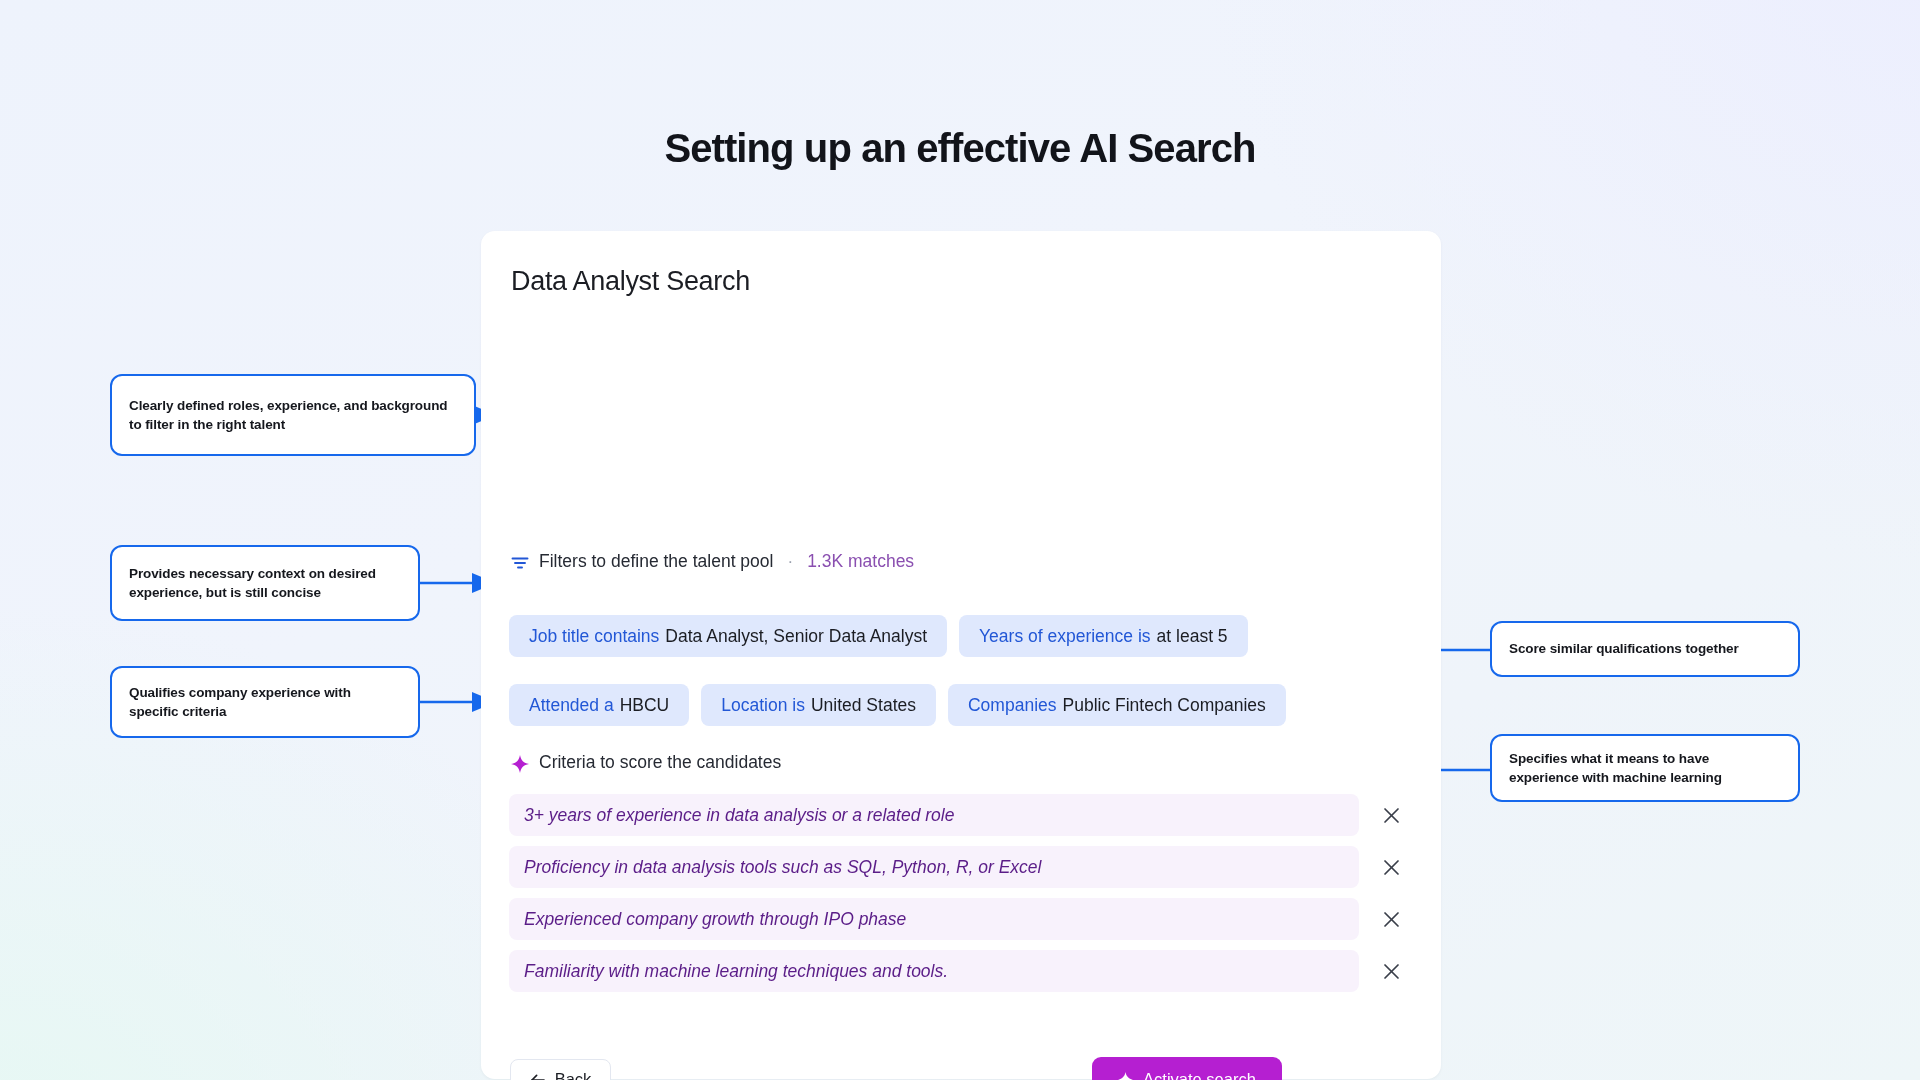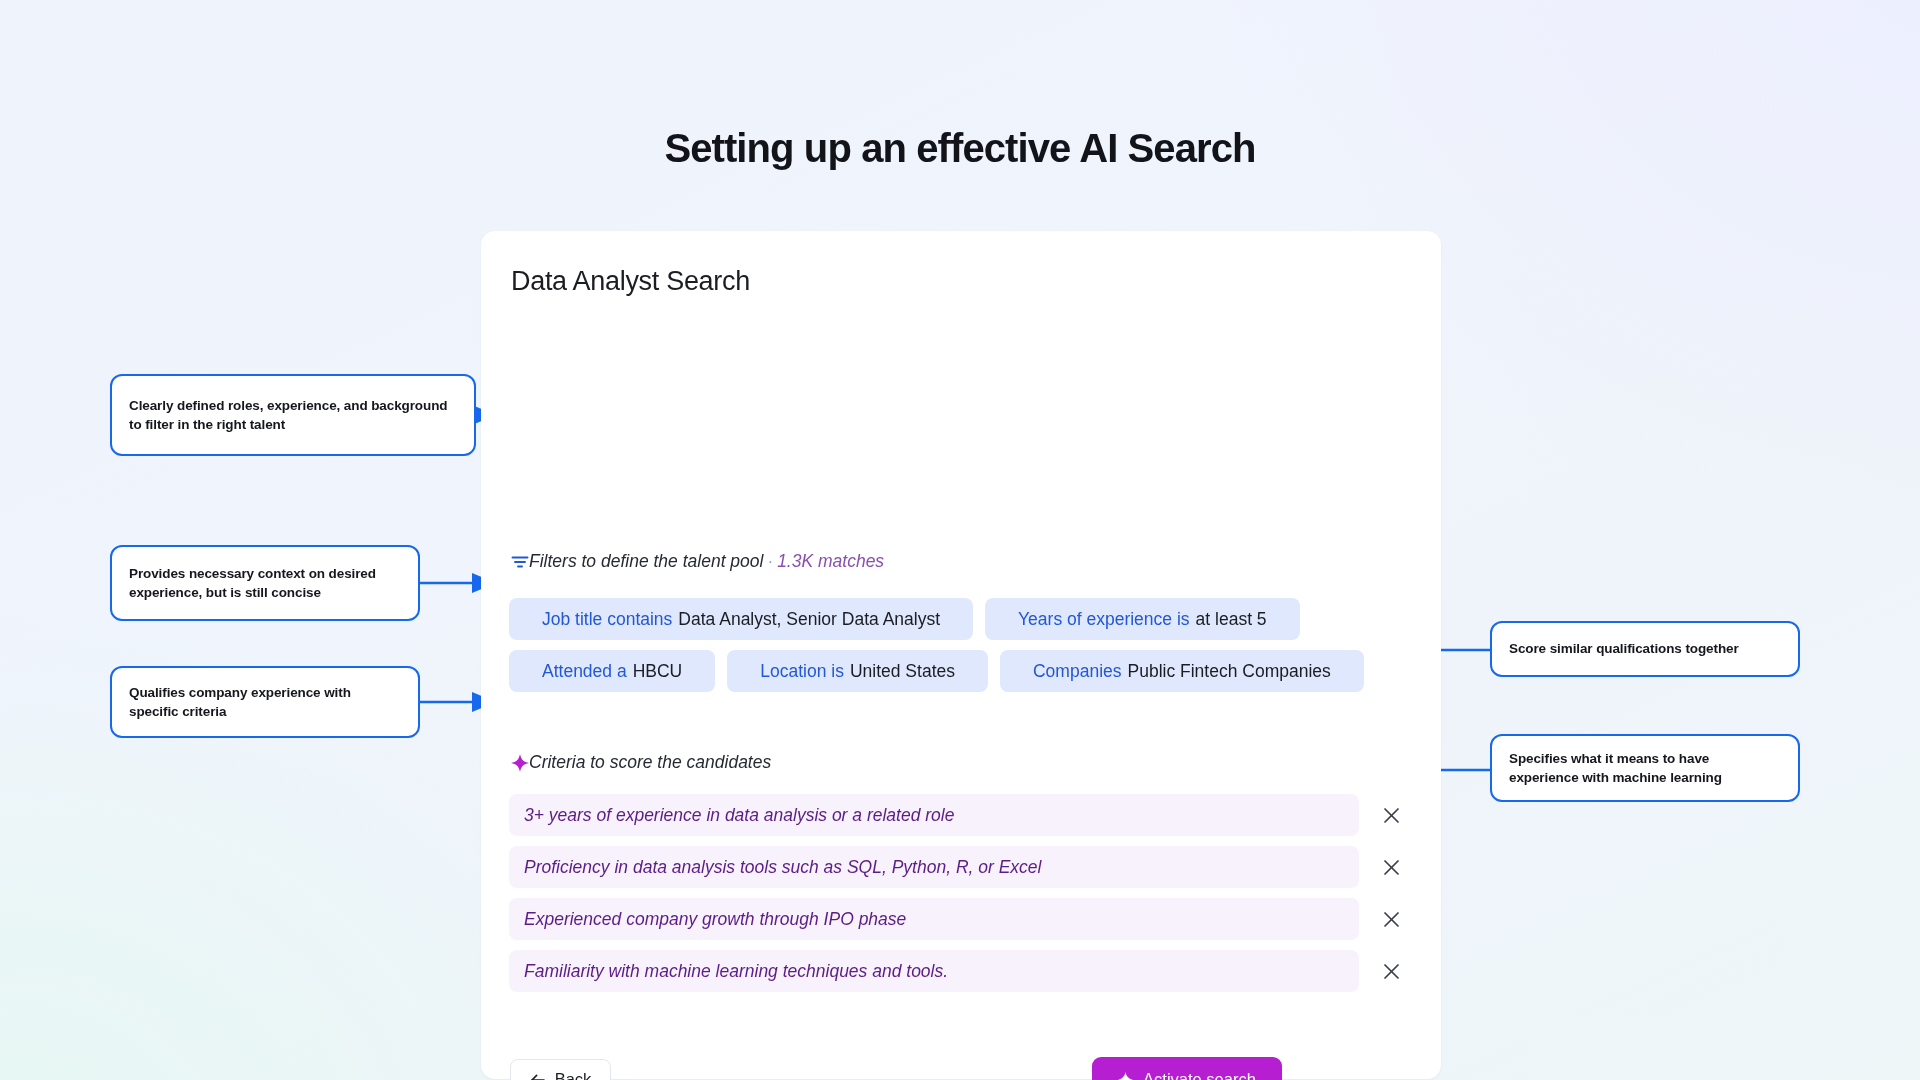--- a/index.html
+++ b/index.html
@@ -43,22 +43,22 @@
     left: 30px; top: 35px;
     font-size: 27px;
     color: #1b1d23;
     letter-spacing: -0.3px;
   }
 
   
   .section-head {
     position: absolute;
     display: flex;
-    align-items: center;
-    font-style: italic;
+    align-items: flex-end;
+    gap: 10px;
   }
   .section-head.filters { left: 30px; top: 320px; }
   .section-head.criteria { left: 30px; top: 521px; }
   .section-head .label {
     font-size: 17.5px;
     color: #262a33;
   }
   .dot-sep {
     color: #9aa0ad;
     font-size: 17px;
@@ -79,24 +79,25 @@
     display: flex;
     flex-wrap: wrap;
     gap: 10px 12px;
   }
   .chip {
     background: #dfe8fd;
     border-radius: 8px;
     height: 42px;
     display: flex;
     align-items: center;
-    padding: 0 33px;
+    padding: 0 20px;
     font-size: 17.5px;
     white-space: nowrap;
     box-sizing: border-box;
+    margin-top: 17px;
   }
   .chip .k { color: #2257d6; margin-right: 6px; }
   .chip .v { color: #1b1d23; }
 
   
   .criteria-list {
     position: absolute;
     left: 28px; top: 563px;
     width: 910px;
   }

